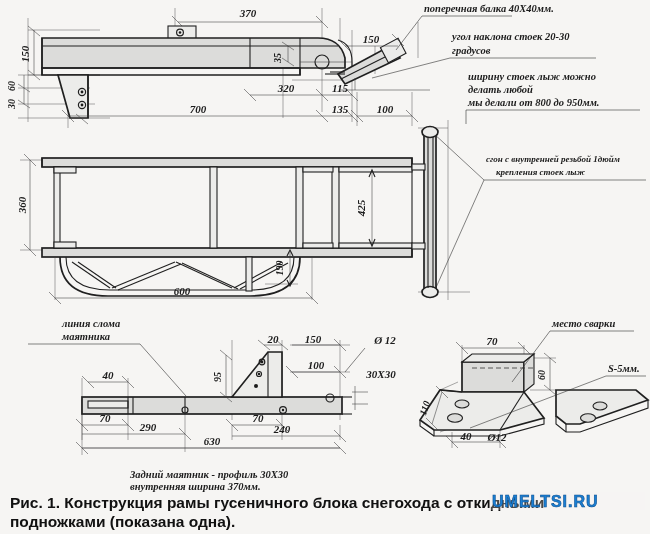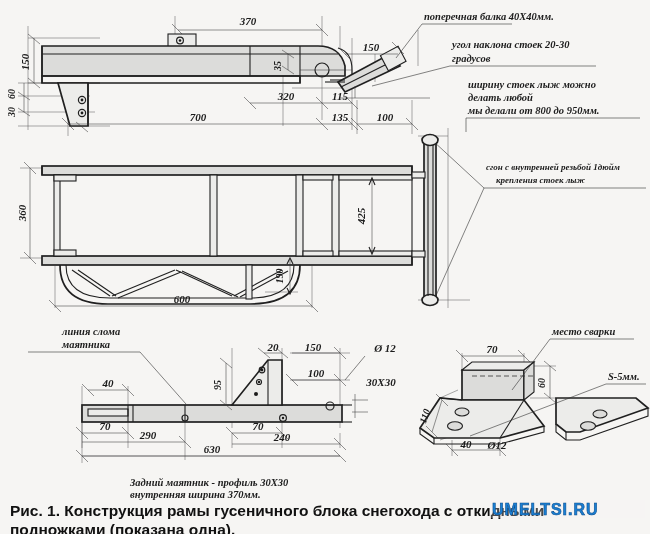--- a/index.html
+++ b/index.html
@@ -3,21 +3,21 @@
 <meta charset="utf-8">
 <style>
   html,body{margin:0;padding:0;}
   body{
     width:650px;height:534px;
     background:#f6f5f3;
     font-family:"Liberation Serif", serif;
     overflow:hidden;
     position:relative;
   }
-  #sheet{position:absolute;left:0;top:8px;width:650px;height:402px;}
+  #sheet{position:absolute;left:0;top:0;width:650px;height:402px;}
   svg{position:absolute;left:0;top:0;width:650px;height:534px;}
 
   .dimtext{
     font-family:"Liberation Serif", serif;
     font-style:italic;
     font-weight:bold;
     fill:#1c1c1c;
     font-size:11px;
   }
   .dimtext.sm{font-size:10px;}

